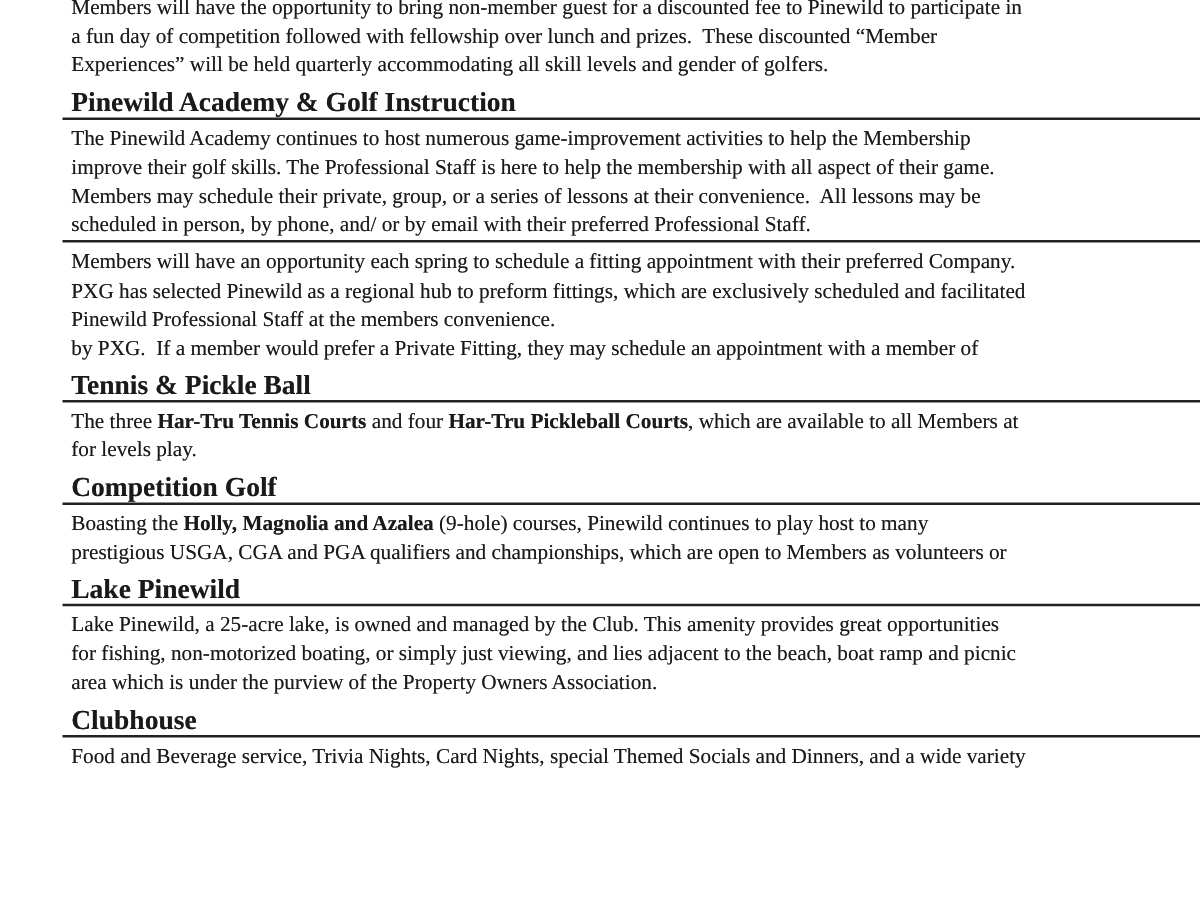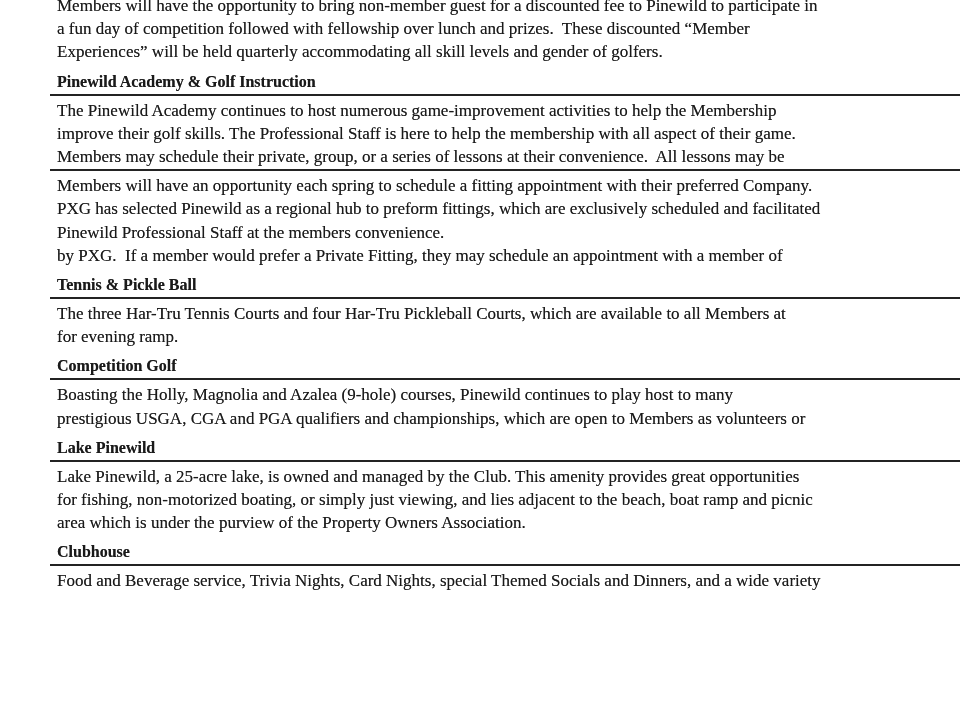--- a/index.html
+++ b/index.html
@@ -17,23 +17,23 @@
     padding-left: 57px;
     box-sizing: border-box;
     margin-top: -6px;
     text-shadow: 0 0 0.4px rgba(0,0,0,0.55);
   }
   .line {
     font-size: 17px;
     line-height: 23.2px;
     white-space: pre;
   }
-  .b { font-weight: normal; }
+  .b { font-weight: bold; }
   h2.sec-heading {
-    font-size: 16px;
+    font-size: 22px;
     line-height: 23px;
     font-weight: bold;
     margin: 6px 0 0 0;
   }
   hr.sec-rule {
     border: none;
     border-top: 2px solid #232323;
     margin: 1px 0 3px -7px;
   }
   .para { margin: 0; }
@@ -48,35 +48,36 @@
     <div class="line">a fun day of competition followed with fellowship over lunch and prizes.  These discounted “Member</div>
     <div class="line">Experiences” will be held quarterly accommodating all skill levels and gender of golfers.</div>
   </div>
 
   <h2 class="sec-heading">Pinewild Academy &amp; Golf Instruction</h2>
   <hr class="sec-rule">
   <div class="para">
     <div class="line">The Pinewild Academy continues to host numerous game-improvement activities to help the Membership</div>
     <div class="line">improve their golf skills. The Professional Staff is here to help the membership with all aspect of their game.</div>
     <div class="line">Members may schedule their private, group, or a series of lessons at their convenience.  All lessons may be</div>
+    <div class="line">scheduled in person, by phone, and/ or by email with their preferred Professional Staff.</div>
   </div>
 
   <hr class="sec-rule">
   <div class="para">
     <div class="line">Members will have an opportunity each spring to schedule a fitting appointment with their preferred Company.</div>
     <div class="line">PXG has selected Pinewild as a regional hub to preform fittings, which are exclusively scheduled and facilitated</div>
     <div class="line">Pinewild Professional Staff at the members convenience.</div>
     <div class="line">by PXG.  If a member would prefer a Private Fitting, they may schedule an appointment with a member of</div>
   </div>
 
   <h2 class="sec-heading">Tennis &amp; Pickle Ball</h2>
   <hr class="sec-rule">
   <div class="para">
     <div class="line"><span>The three </span><span class="b">Har-Tru Tennis Courts</span><span> and four </span><span class="b">Har-Tru Pickleball Courts</span><span>, which are available to all Members at</span></div>
-    <div class="line">for evening ramp.</div>
+    <div class="line">for levels play.</div>
   </div>
 
   <h2 class="sec-heading">Competition Golf</h2>
   <hr class="sec-rule">
   <div class="para">
     <div class="line"><span>Boasting the </span><span class="b">Holly, Magnolia and Azalea</span><span> (9-hole) courses, Pinewild continues to play host to many</span></div>
     <div class="line">prestigious USGA, CGA and PGA qualifiers and championships, which are open to Members as volunteers or</div>
   </div>
 
   <h2 class="sec-heading">Lake Pinewild</h2>

